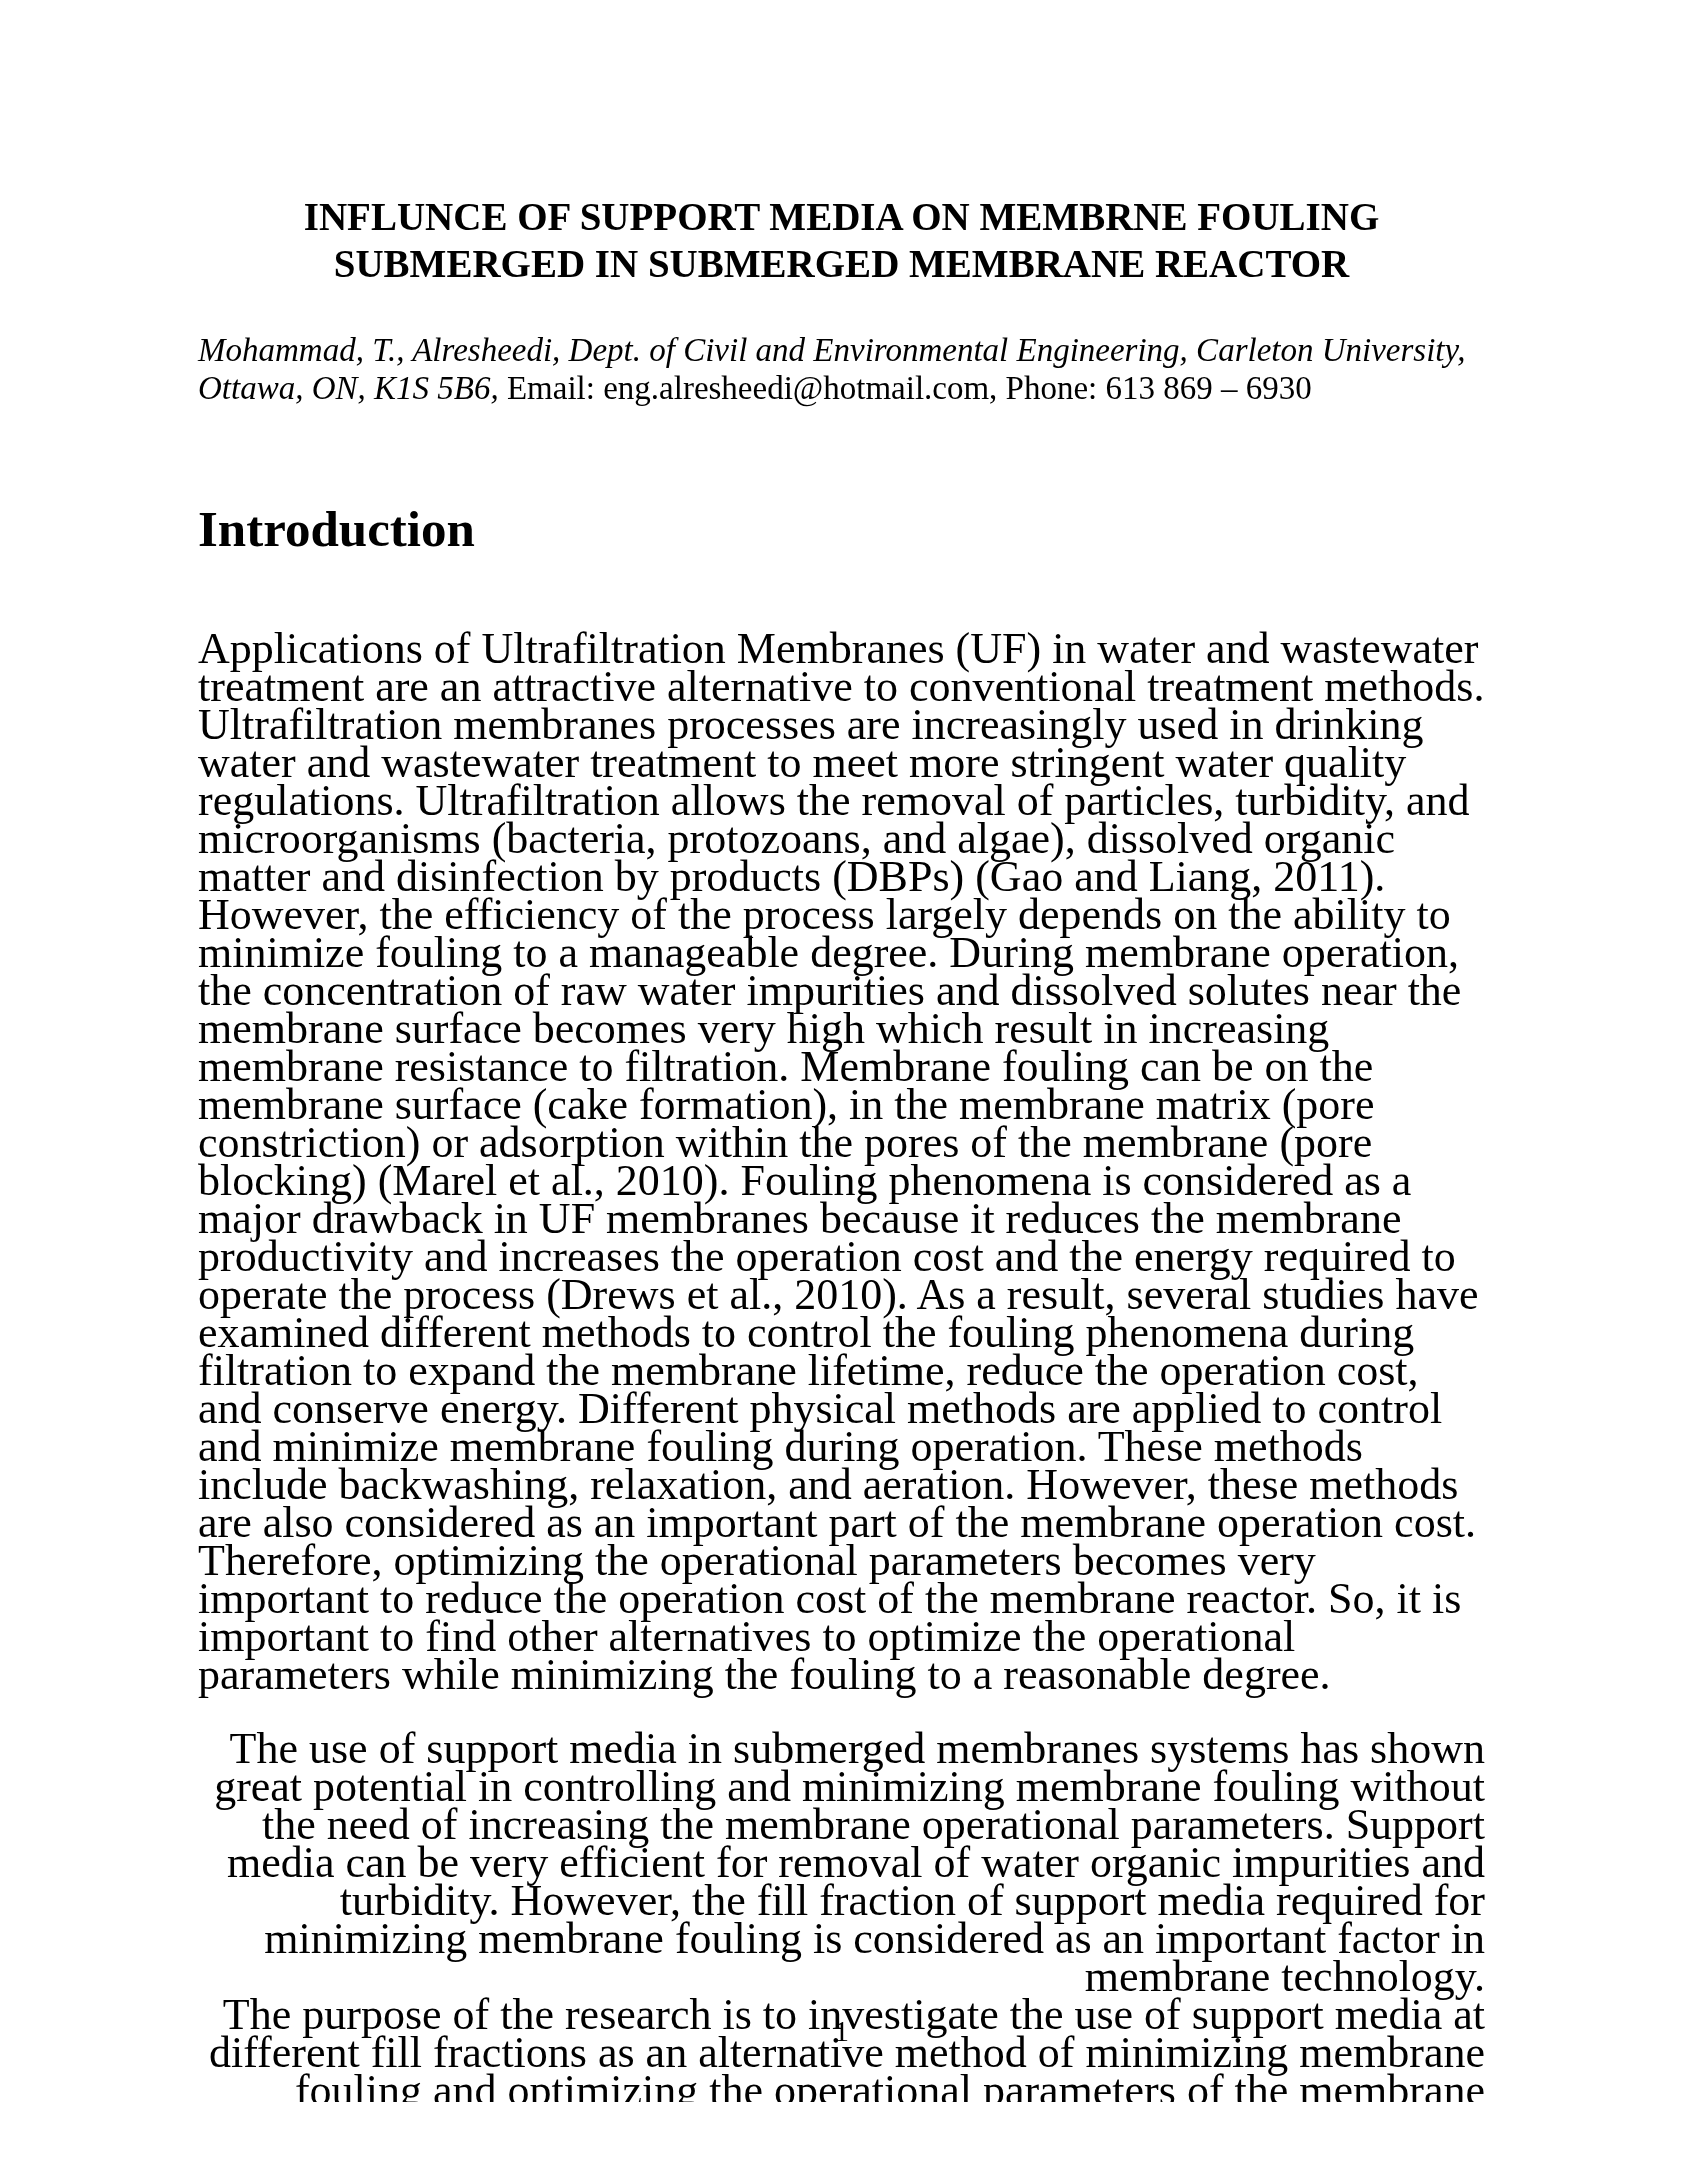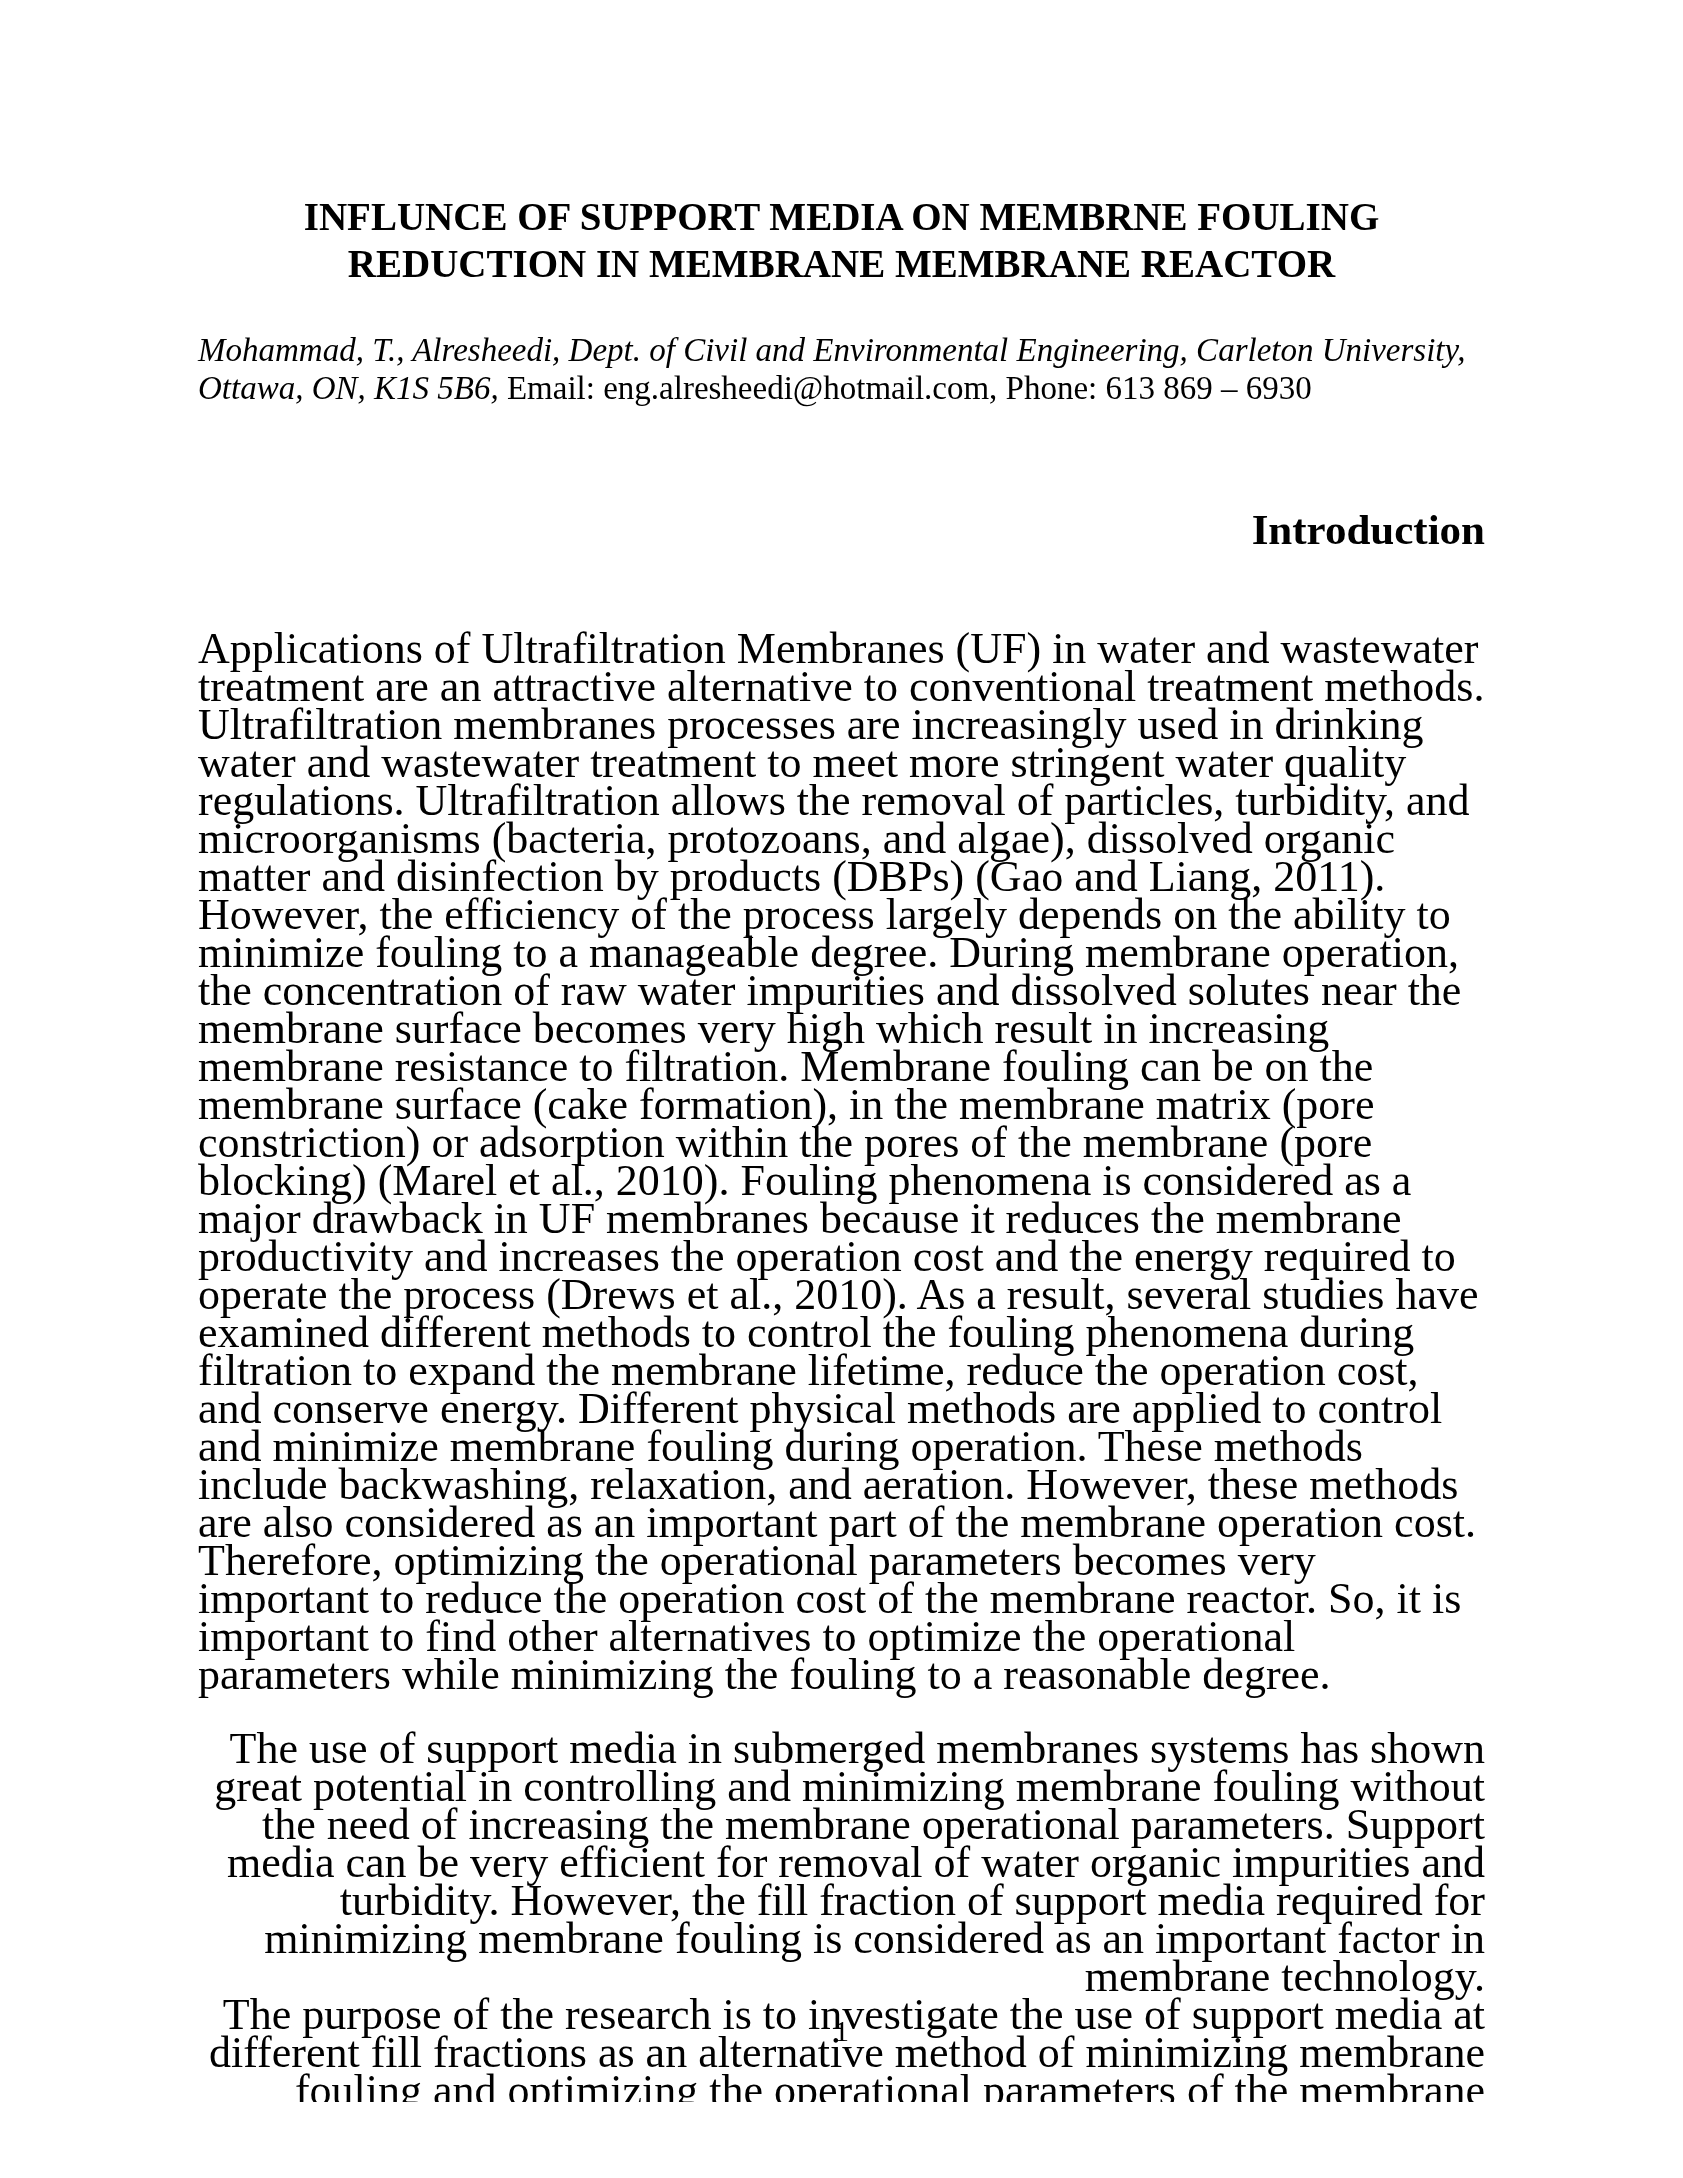--- a/index.html
+++ b/index.html
@@ -28,24 +28,24 @@
   .author-line {
     margin: 44px 0 0 0;
     font-size: 33px;
     line-height: 38px;
     font-weight: normal;
   }
   .italic { font-style: italic; }
   .author2 { margin-top: 28px; }
   .section-heading {
     margin: 99px 0 0 0;
-    font-size: 43px;
+    font-size: 51px;
     line-height: 47px;
     font-weight: bold;
-    text-align: right;
+    text-align: left;
   }
   .body-para {
     margin: 77px 0 0 0;
     font-size: 44px;
     line-height: 38px;
     text-align: left;
   }
   .para2 { margin-top: 36px; text-align: right; }
   .para2 .para-part { display: block; }
   .page-number {
@@ -59,21 +59,21 @@
   }
 </style>
 </head>
 <body>
 
 <div class="page">
   <div class="content">
 
     <h1 class="title">
       <span class="tline">INFLUNCE OF SUPPORT MEDIA ON MEMBRNE FOULING</span>
-      <span class="tline">REDUCTION IN MEMBRANE MEMBRANE REACTOR</span>
+      <span class="tline">SUBMERGED IN SUBMERGED MEMBRANE REACTOR</span>
     </h1>
 
     <p class="author-line"><span class="italic">Mohammad, T., Alresheedi, Dept. of Civil and Environmental Engineering, Carleton University, Ottawa, ON, K1S 5B6, </span><span>Email: eng.alresheedi@hotmail.com, Phone: 613 869 – 6930</span></p>
 
 
     <h2 class="section-heading">Introduction</h2>
 
     <p class="body-para">Applications of Ultrafiltration Membranes (UF) in water and wastewater treatment are an attractive alternative to conventional treatment methods. Ultrafiltration membranes processes are increasingly used in drinking water and wastewater treatment to meet more stringent water quality regulations. Ultrafiltration allows the removal of particles, turbidity, and microorganisms (bacteria, protozoans, and algae), dissolved organic matter and disinfection by products (DBPs) (Gao and Liang, 2011). However, the efficiency of the process largely depends on the ability to minimize fouling to a manageable degree. During membrane operation, the concentration of raw water impurities and dissolved solutes near the membrane surface becomes very high which result in increasing membrane resistance to filtration. Membrane fouling can be on the membrane surface (cake formation), in the membrane matrix (pore constriction) or adsorption within the pores of the membrane (pore blocking) (Marel et al., 2010). Fouling phenomena is considered as a major drawback in UF membranes because it reduces the membrane productivity and increases the operation cost and the energy required to operate the process (Drews et al., 2010). As a result, several studies have examined different methods to control the fouling phenomena during filtration to expand the membrane lifetime, reduce the operation cost, and conserve energy. Different physical methods are applied to control and minimize membrane fouling during operation. These methods include backwashing, relaxation, and aeration. However, these methods are also considered as an important part of the membrane operation cost. Therefore, optimizing the operational parameters becomes very important to reduce the operation cost of the membrane reactor. So, it is important to find other alternatives to optimize the operational parameters while minimizing the fouling to a reasonable degree.</p>
 
     <p class="body-para para2">

